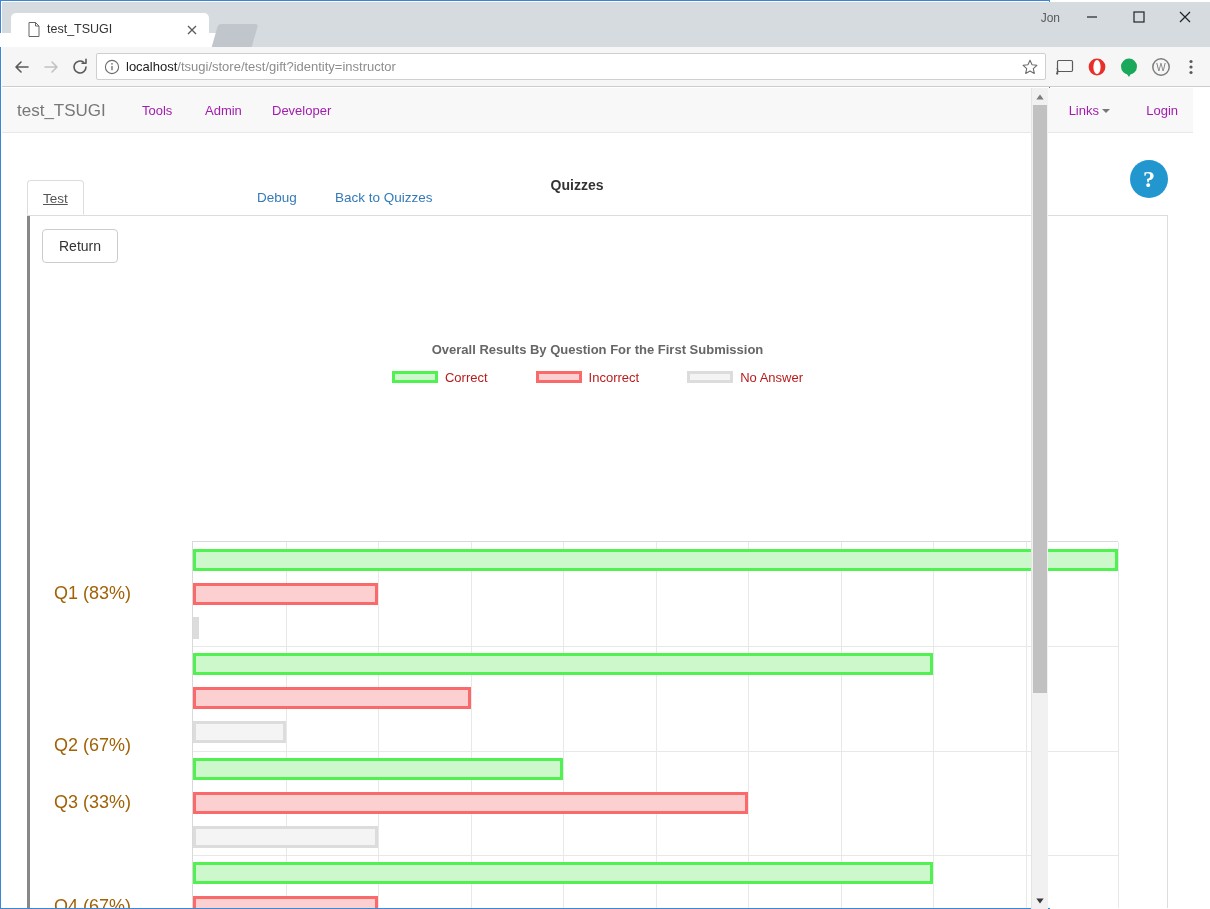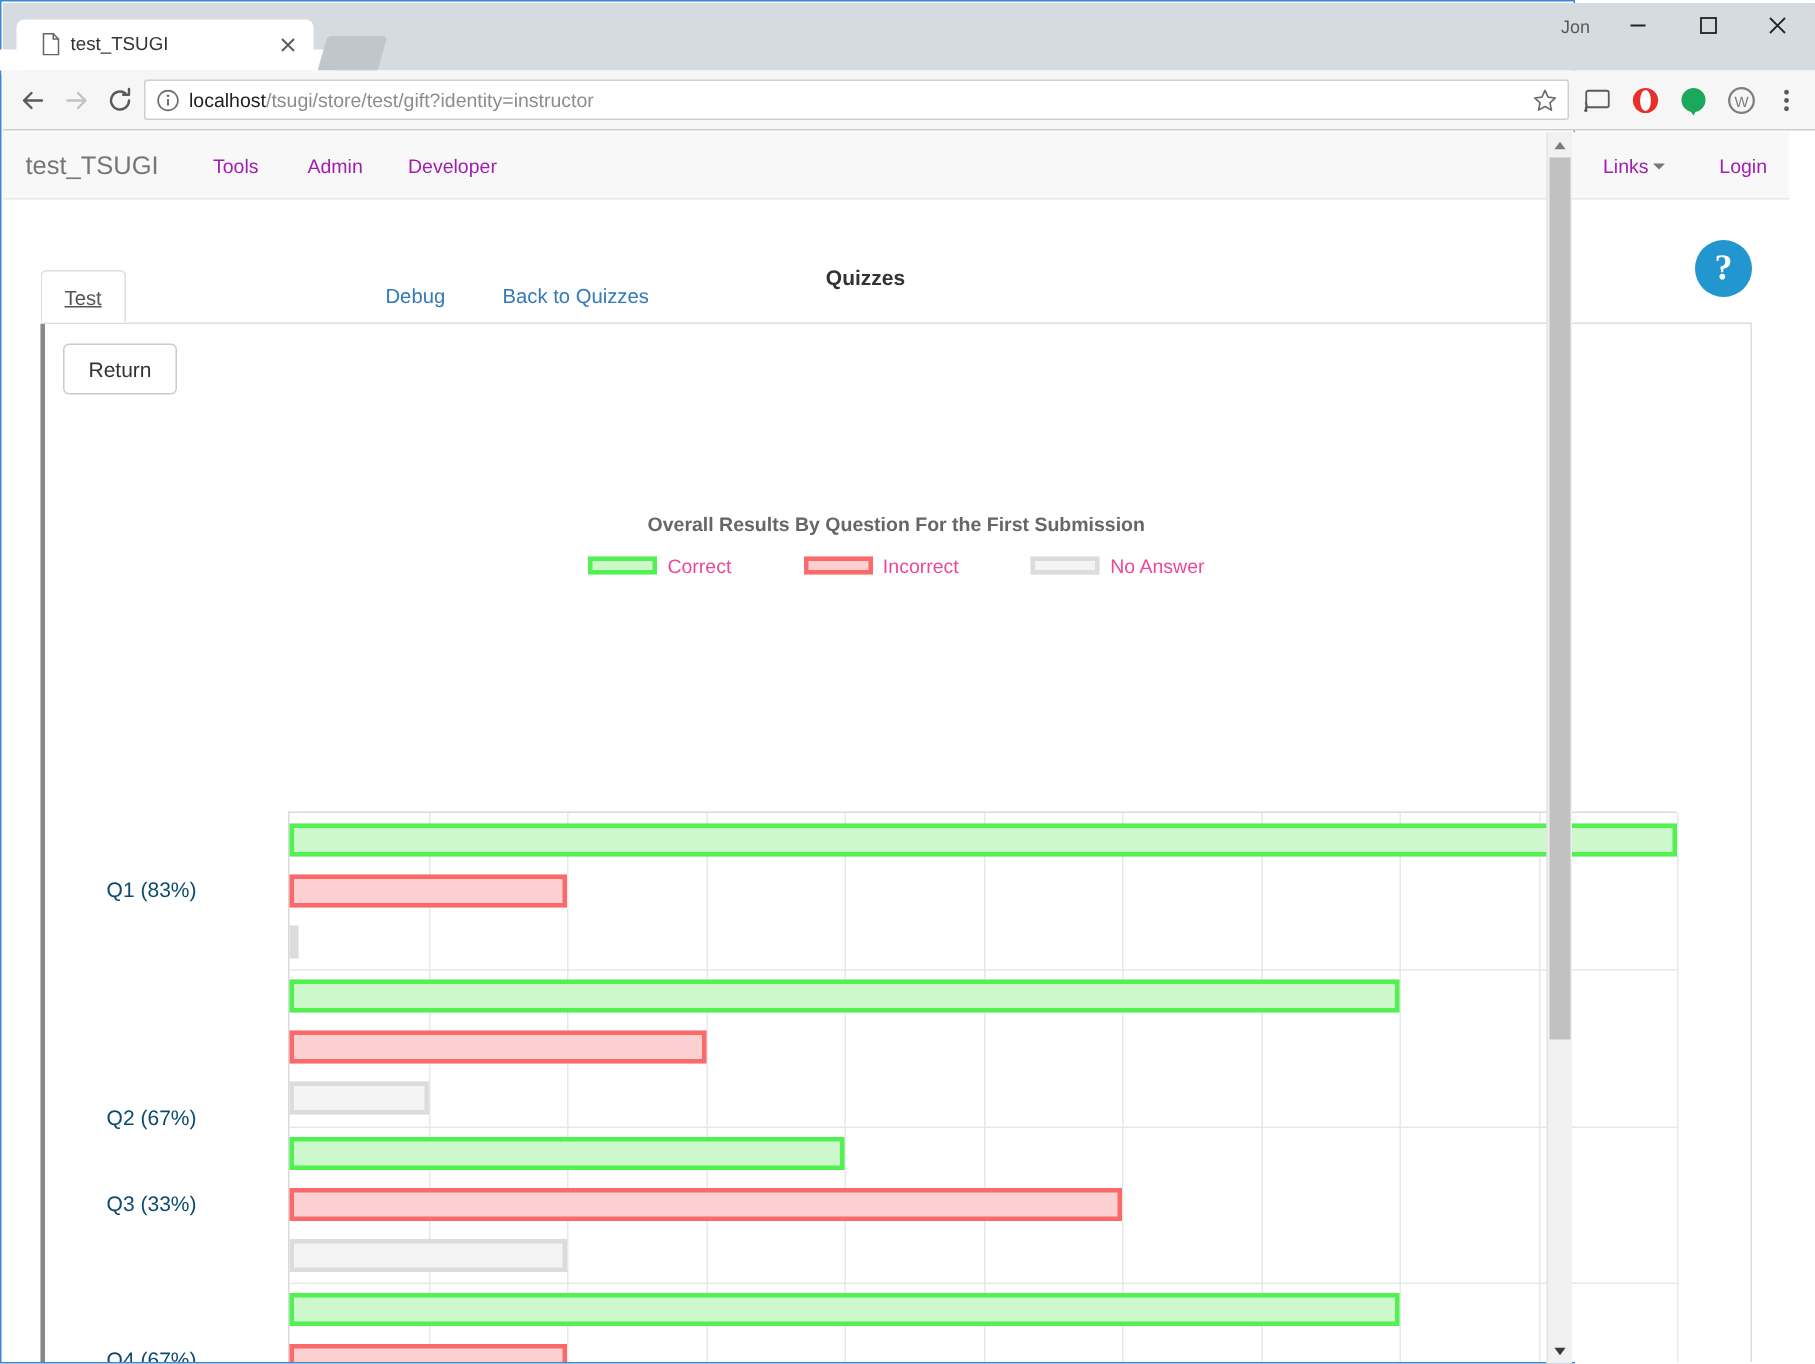--- a/index.html
+++ b/index.html
@@ -324,21 +324,21 @@
     position: absolute;
     left: 0; top: 28px;
     width: 1139px;
     text-align: center;
     font-size: 0;
     line-height: 20px;
   }
   .legend-item {
     display: inline-block;
     font-size: 13px;
-    color: #ec4899;
+    color: #b91c1c;
     margin: 0 24px;
     white-space: nowrap;
     cursor: pointer;
   }
   .legend-sw {
     display: inline-block;
     width: 46px; height: 12px;
     vertical-align: -1px;
     margin-right: 7px;
     box-sizing: border-box;
@@ -369,22 +369,22 @@
     position: absolute;
     height: 22px;
     box-sizing: border-box;
     border-width: 3px;
     border-style: solid;
   }
   .cat-label {
     position: absolute;
     right: 1036px;
     text-align: right;
-    font-size: 14px;
-    color: #0c4a6e;
+    font-size: 18px;
+    color: #a16207;
     line-height: 17px;
     white-space: nowrap;
   }
 
   
   .scrollbar {
     position: absolute;
     right: 1px; top: 87px;
     width: 17px; height: 821px;
     background: #f1f1f1;

